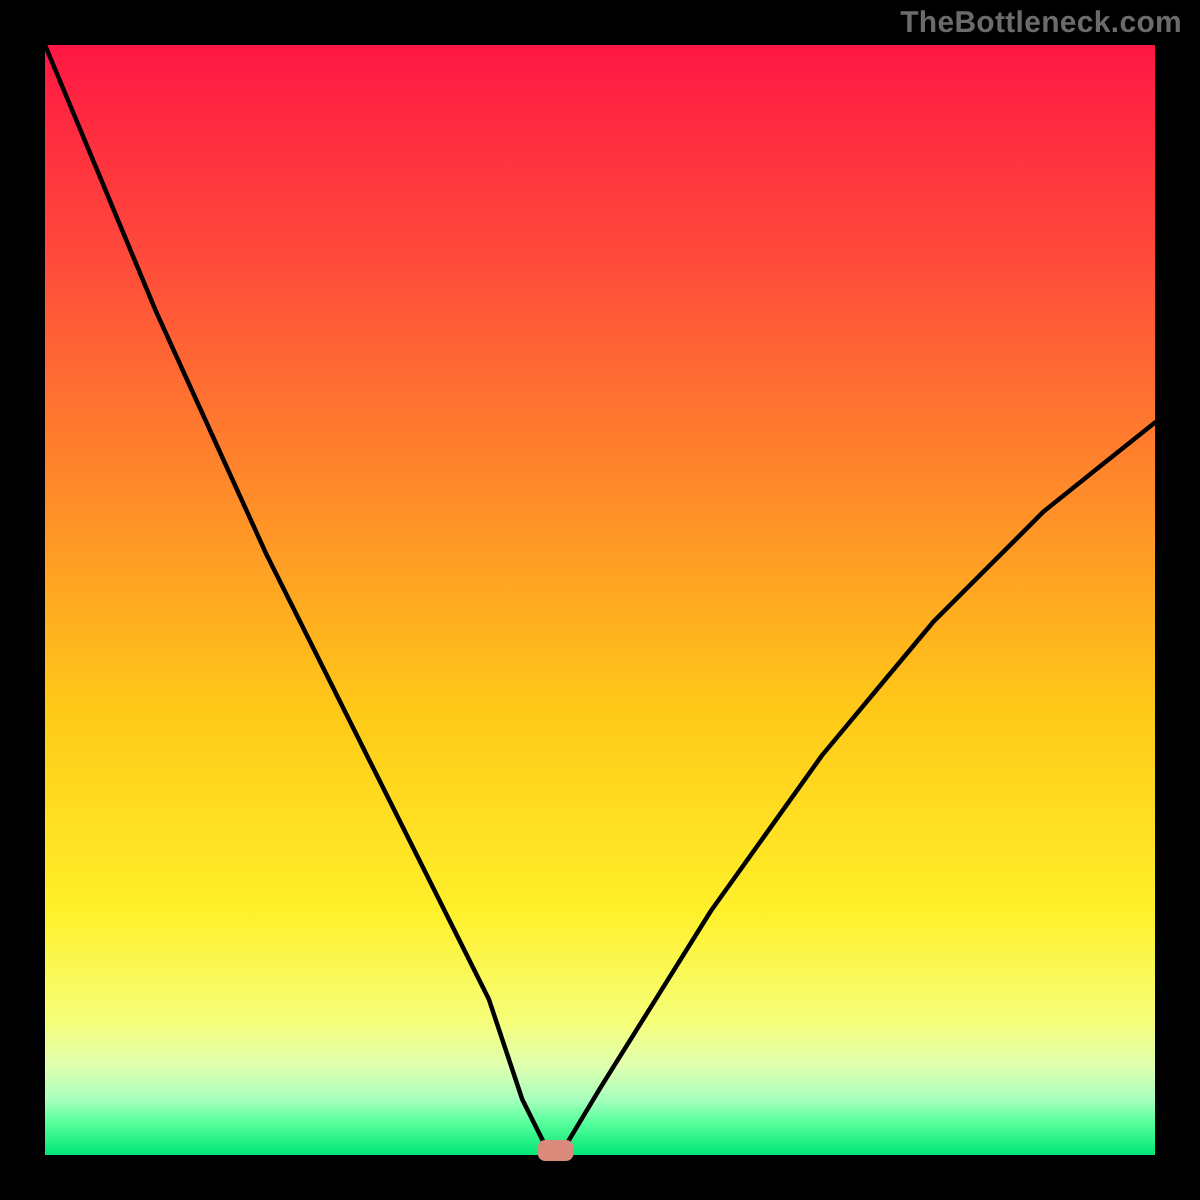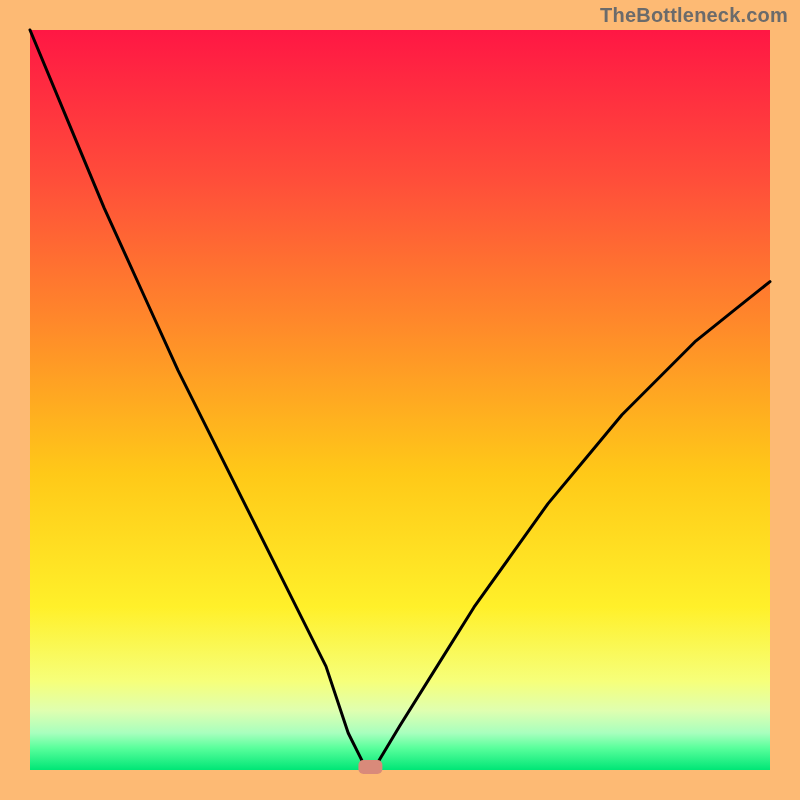--- a/index.html
+++ b/index.html
@@ -5,21 +5,21 @@
   body {
     margin: 0;
     padding: 0;
     background: #fff;
     font-family: Arial, Helvetica, sans-serif;
   }
   .stage {
     position: relative;
     width: 800px;
     height: 800px;
-    background: #fdba74;
+    background: #000000;
   }
   .watermark {
     position: absolute;
     top: 4px;
     right: 12px;
     font-size: 20px;
     font-weight: bold;
     color: #6b6b6b;
     letter-spacing: 0.2px;
     z-index: 3;

